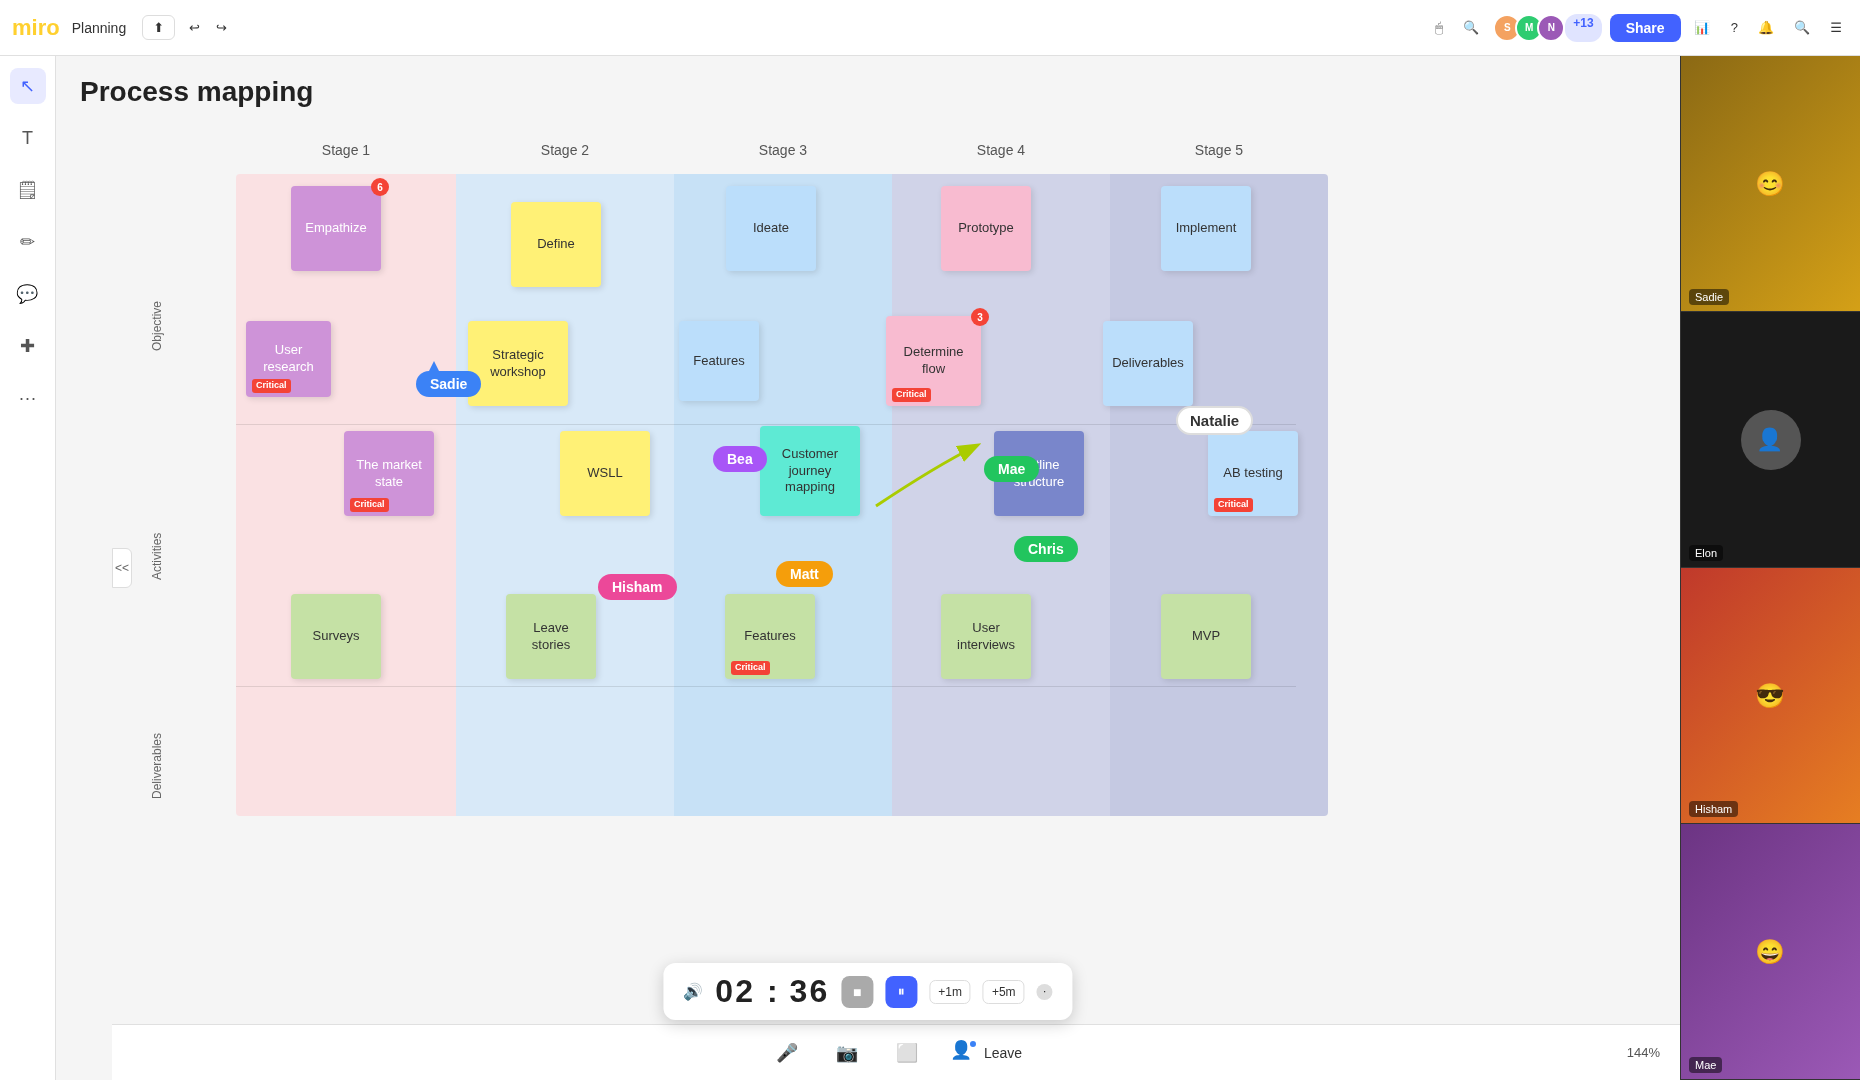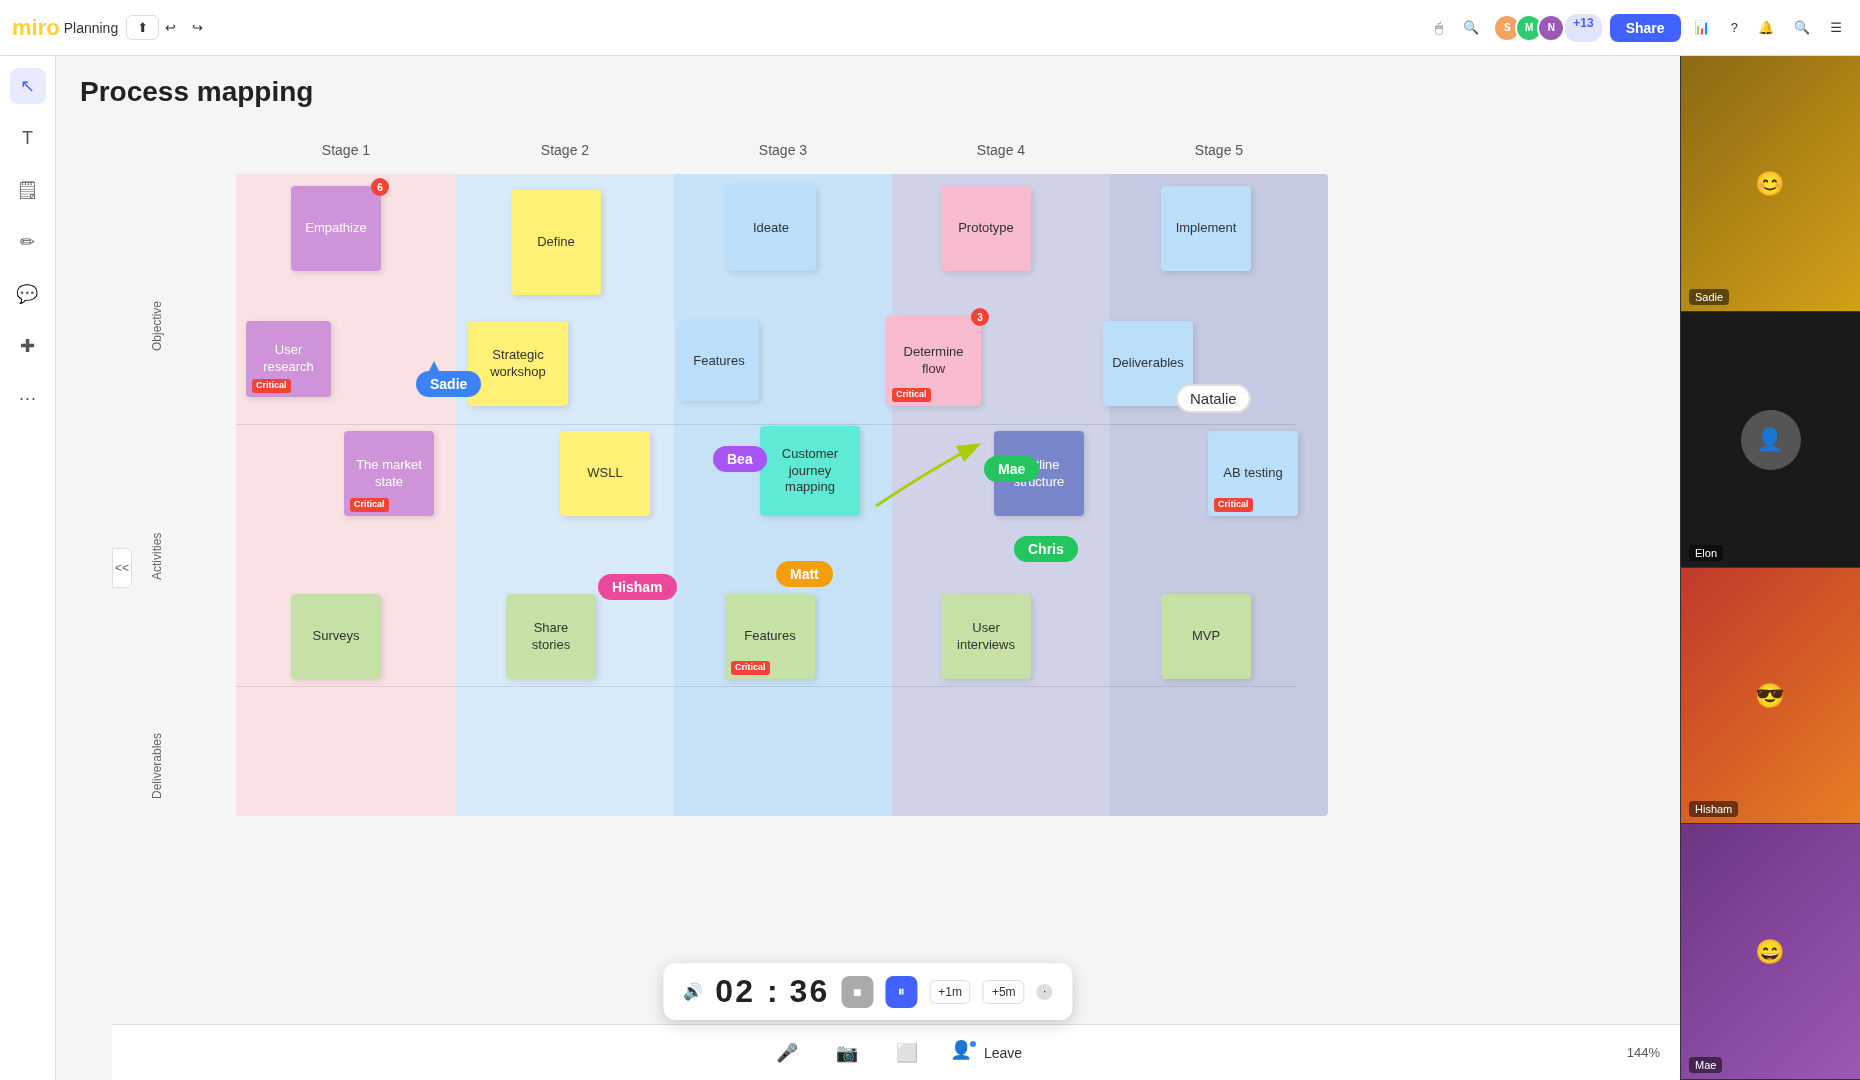--- a/index.html
+++ b/index.html
@@ -1,19 +1,19 @@
 <!DOCTYPE html>
 <html><head>
   <meta charset="utf-8">
   <style>
     * { box-sizing: border-box; margin: 0; padding: 0; }
     body { font-family: -apple-system, BlinkMacSystemFont, 'Segoe UI', sans-serif; background: #f0f0f0; width: 1860px; height: 1080px; overflow: hidden; }
 
     
-    #topbar { display: flex; align-items: center; height: 56px; background: #fff; border-bottom: 1px solid #e0e0e0; padding: 0 12px; }
+    #topbar { display: flex; align-items: center; height: 56px; background: #fff; border-bottom: 1px solid #e0e0e0; padding: 0 12px; gap: 8px; }
     .miro-logo { font-size: 22px; font-weight: 900; color: #FFD02F; margin-right: 4px; }
     .board-name { font-size: 14px; color: #333; font-weight: 500; margin-right: 8px; }
     .topbar-btn { background: none; border: 1px solid #ddd; border-radius: 6px; padding: 4px 10px; font-size: 13px; cursor: pointer; color: #333; display: flex; align-items: center; gap: 4px; }
     .topbar-btn.icon-only { border: none; padding: 4px 6px; }
     .undo-redo { display: flex; gap: 4px; }
     .spacer { flex: 1; }
     .topbar-right { display: flex; align-items: center; gap: 8px; }
     .avatar-group { display: flex; }
     .avatar { width: 28px; height: 28px; border-radius: 50%; border: 2px solid #fff; overflow: hidden; display: inline-flex; align-items: center; justify-content: center; font-size: 10px; font-weight: 700; color: #fff; }
     .share-btn { background: #4262FF; color: #fff; border: none; border-radius: 8px; padding: 6px 16px; font-size: 14px; font-weight: 600; cursor: pointer; }
@@ -150,21 +150,21 @@
 
       <div class="row-label" style="left:14px;top:140px;height:120px;">Objective</div>
       <div class="row-label" style="left:14px;top:330px;height:200px;">Activities</div>
       <div class="row-label" style="left:14px;top:580px;height:120px;">Deliverables</div>
 
       <div class="sticky purple" style="left:155px;top:60px;width:90px;height:85px;">
         Empathize
         <div class="comment-badge">6</div>
       </div>
 
-      <div class="sticky yellow" style="left:375px;top:64px;width:90px;height:105px;">Define</div>
+      <div class="sticky yellow" style="left:375px;top:76px;width:90px;height:85px;">Define</div>
 
       <div class="sticky light-blue" style="left:590px;top:60px;width:90px;height:85px;">Ideate</div>
 
       <div class="sticky pink" style="left:805px;top:60px;width:90px;height:85px;">Prototype</div>
 
       <div class="sticky light-blue" style="left:1025px;top:60px;width:90px;height:85px;">Implement</div>
 
       <div class="sticky purple" style="left:110px;top:195px;width:85px;height:76px;">
         User research
         <div class="critical-badge">Critical</div>
@@ -193,21 +193,21 @@
 
       <div class="sticky dark-blue" style="left:858px;top:305px;width:90px;height:85px;">Outline structure</div>
 
       <div class="sticky light-blue" style="left:1072px;top:305px;width:90px;height:85px;">
         AB testing
         <div class="critical-badge">Critical</div>
       </div>
 
       <div class="sticky green" style="left:155px;top:468px;width:90px;height:85px;">Surveys</div>
 
-      <div class="sticky green" style="left:370px;top:468px;width:90px;height:85px;">Share stories</div>
+      <div class="sticky green" style="left:370px;top:468px;width:90px;height:85px;">Leave stories</div>
 
       <div class="sticky green" style="left:589px;top:468px;width:90px;height:85px;">
         Features
         <div class="critical-badge">Critical</div>
       </div>
 
       <div class="sticky green" style="left:805px;top:468px;width:90px;height:85px;">User interviews</div>
 
       <div class="sticky green" style="left:1025px;top:468px;width:90px;height:85px;">MVP</div>
 
@@ -227,21 +227,21 @@
 
       <div style="position:absolute;left:577px;top:320px;">
         <div class="cursor-label" style="background:#A855F7;">Bea</div>
       </div>
 
       <div style="position:absolute;left:848px;top:330px;">
         <div class="cursor-label" style="background:#22C55E;">Mae</div>
       </div>
 
       <div style="position:absolute;left:1040px;top:258px;">
-        <div class="cursor-label" style="background:#fff;color:#333;border:2px solid #ddd;padding:4px 12px;border-radius:20px;font-weight:400;font-size:15px;">Natalie</div>
+        <div class="cursor-label" style="background:#fff;color:#333;border:2px solid #ddd;padding:4px 12px;border-radius:20px;font-weight:700;font-size:15px;margin-top:22px;">Natalie</div>
       </div>
 
       <div style="position:absolute;left:462px;top:448px;">
         <div class="cursor-label" style="background:#EC4899;">Hisham</div>
       </div>
 
       <div style="position:absolute;left:640px;top:435px;">
         <div class="cursor-label" style="background:#F59E0B;">Matt</div>
       </div>
 

